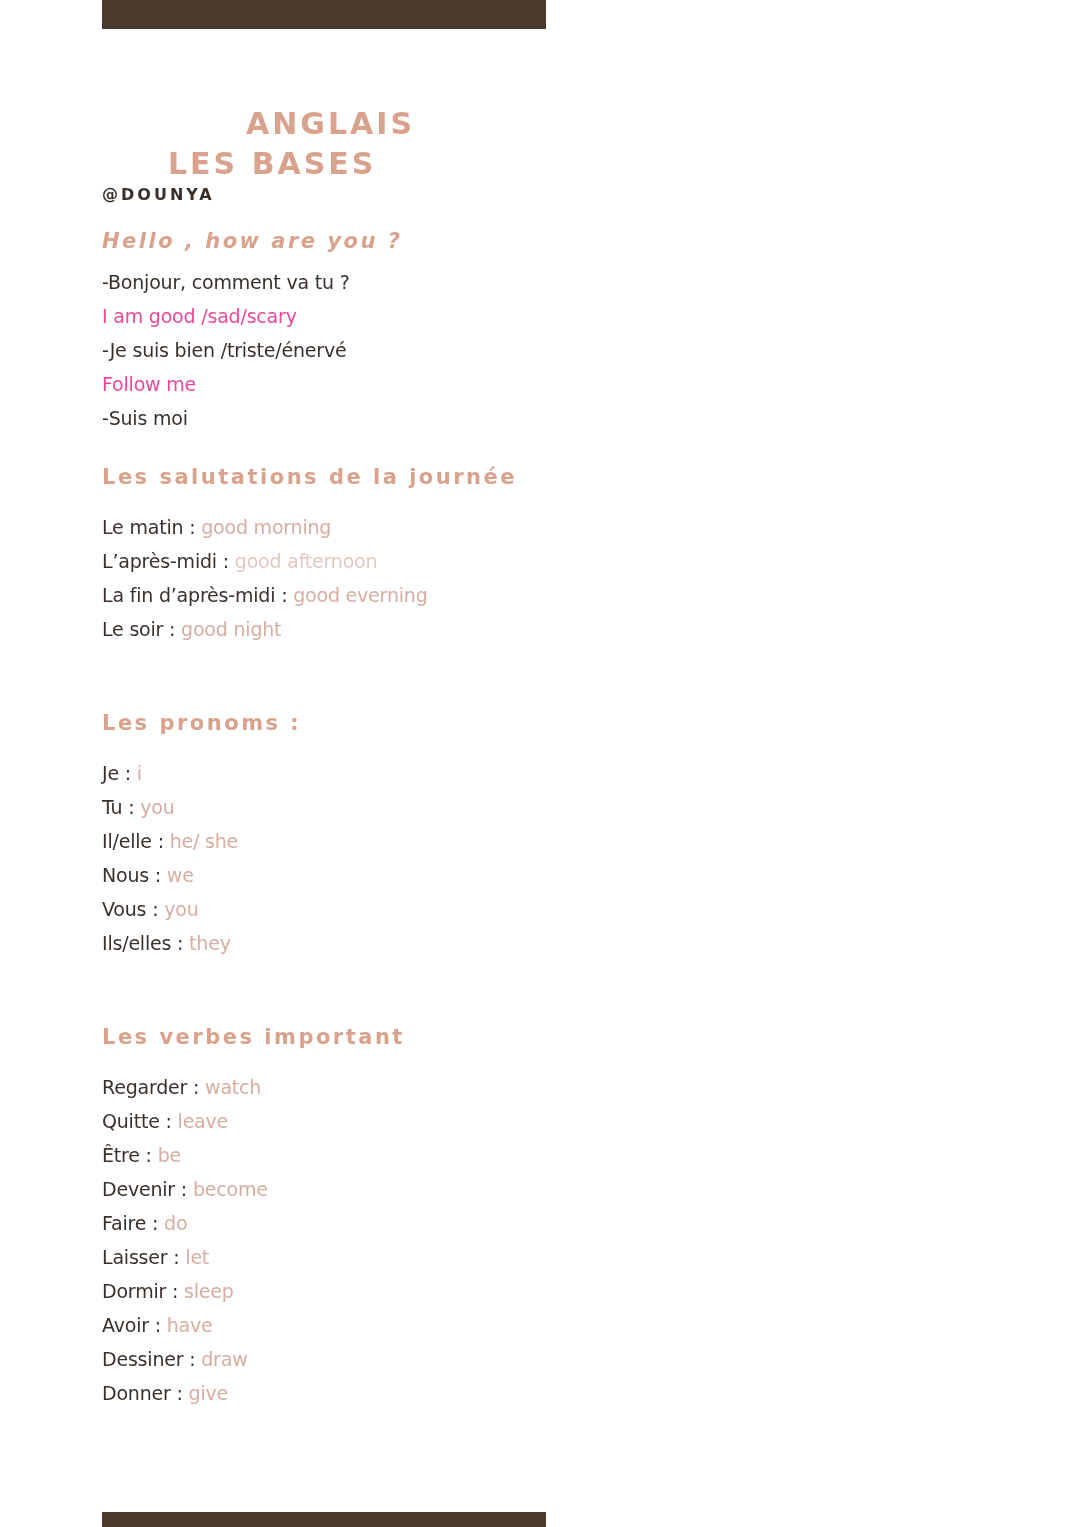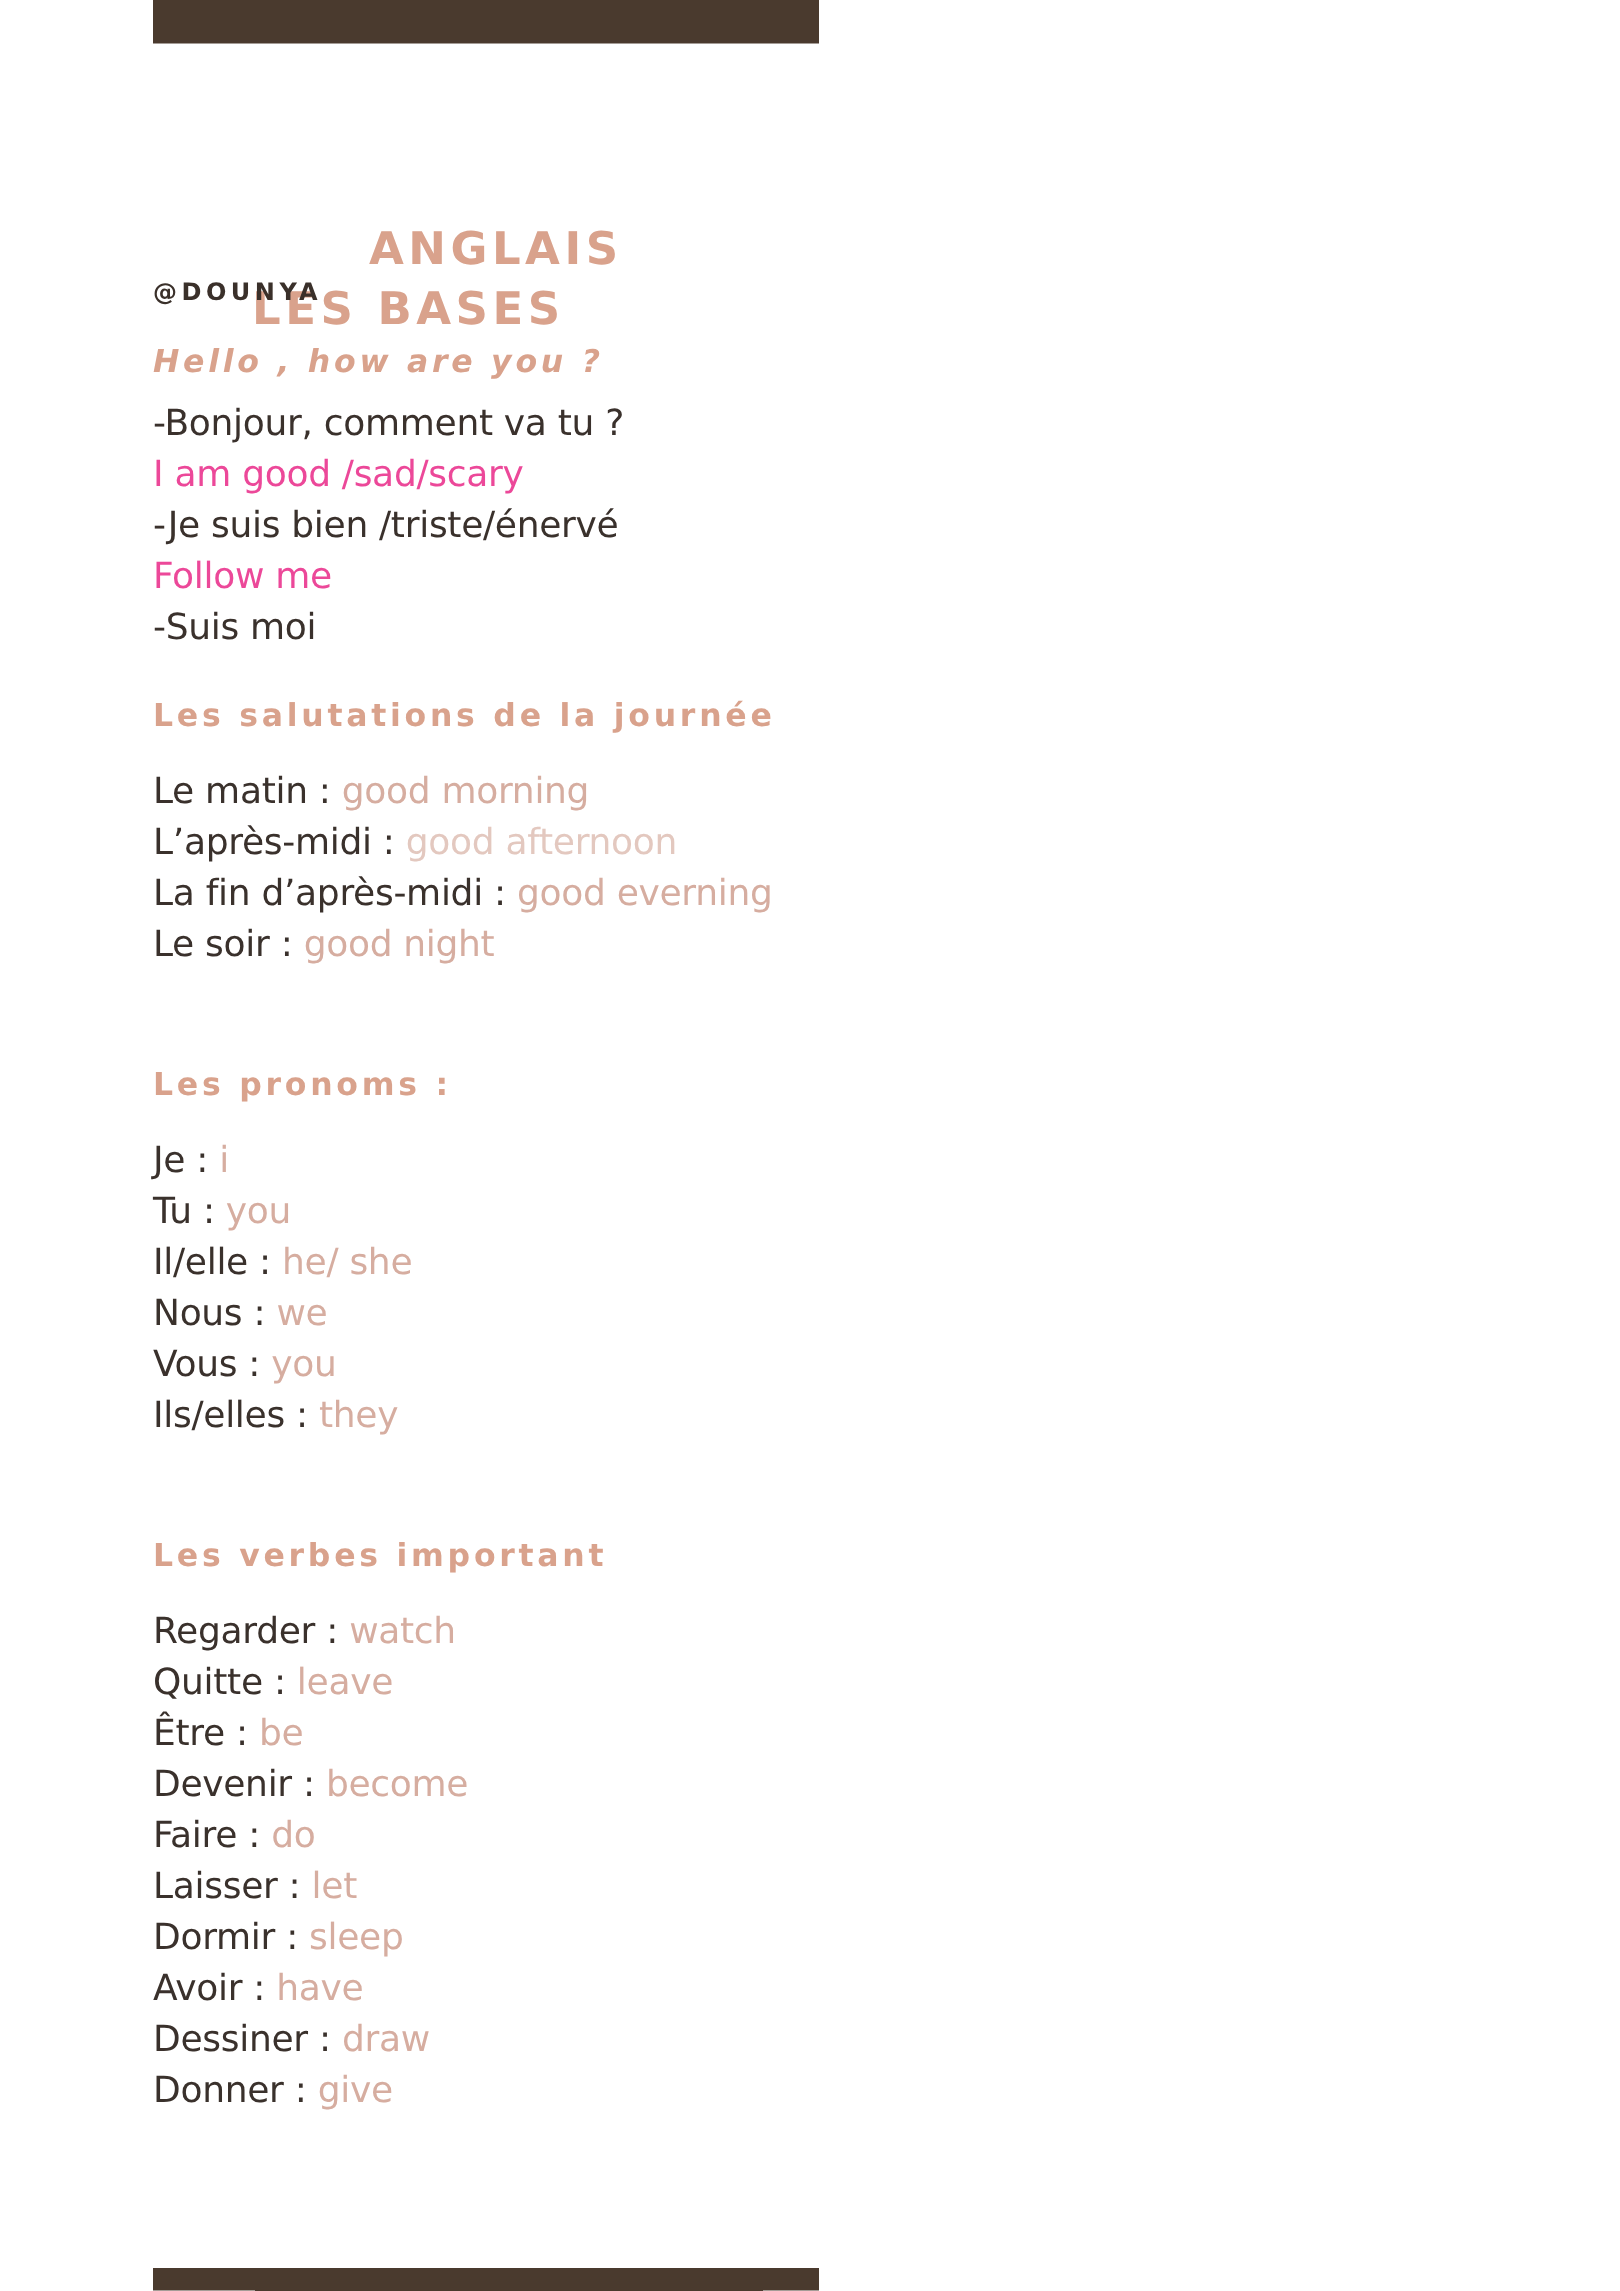--- a/index.html
+++ b/index.html
@@ -25,21 +25,20 @@
 
     .title-line {
       position: absolute;
       font-family: "DejaVu Sans", sans-serif;
       font-weight: bold;
       color: #d9a28c;
       letter-spacing: 3px;
       font-size: 30px;
       line-height: 34px;
       white-space: nowrap;
-      margin-top: 43px;
     }
     .title-1 { left: 246px; top: 107px; }
     .title-2 { left: 168px; top: 147px; text-align: center; }
     .author {
       position: absolute;
       left: 102px;
       top: 185px;
       font-family: "DejaVu Sans", sans-serif;
       font-weight: bold;
       font-size: 16px;
@@ -56,21 +55,21 @@
       font-size: 21px;
       letter-spacing: 2.5px;
       white-space: nowrap;
     }
     .heading.italic { font-style: italic; }
 
     .line {
       position: absolute;
       left: 102px;
       font-family: "DejaVu Sans", sans-serif;
-      font-size: 24px;
+      font-size: 19px;
       line-height: 24px;
       white-space: nowrap;
       color: #3a312c;
       letter-spacing: -0.2px;
       text-align: center;
     }
     .line.en { color: #ec4899; }
     .term { color: #3a312c; }
     .trans { color: #d6ada0; }
     .trans.faint { color: #e3c8bf; }

